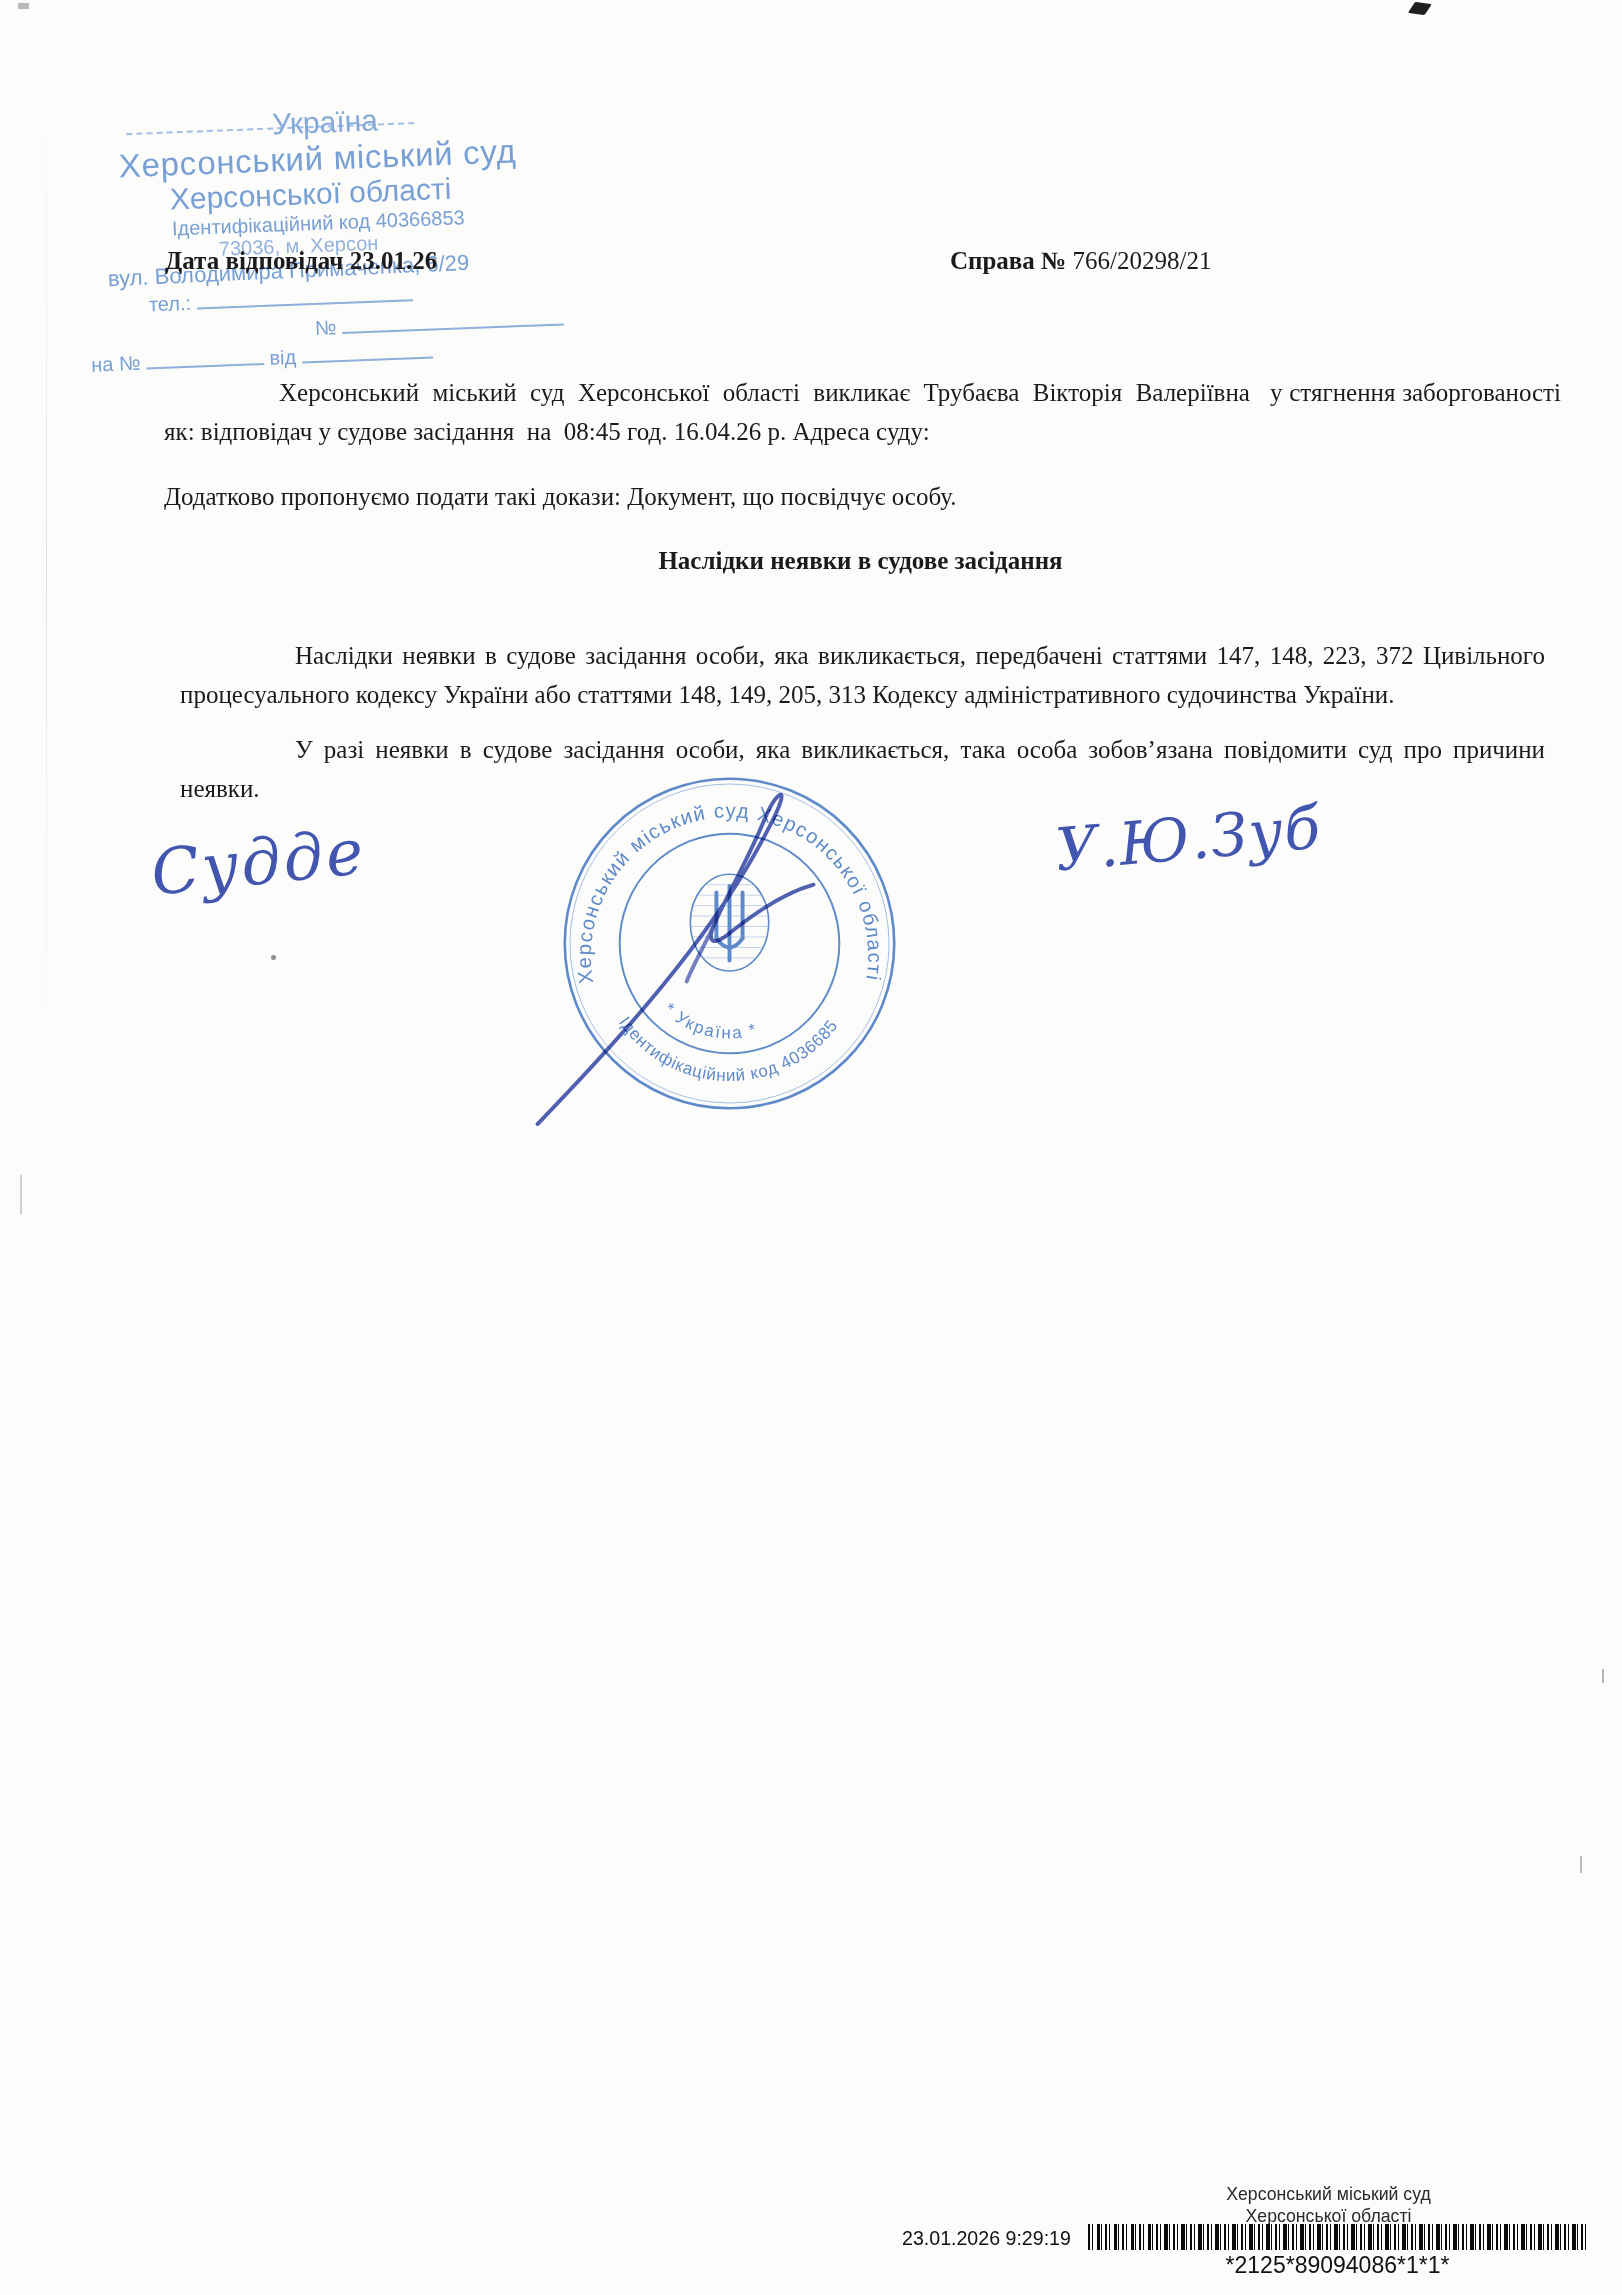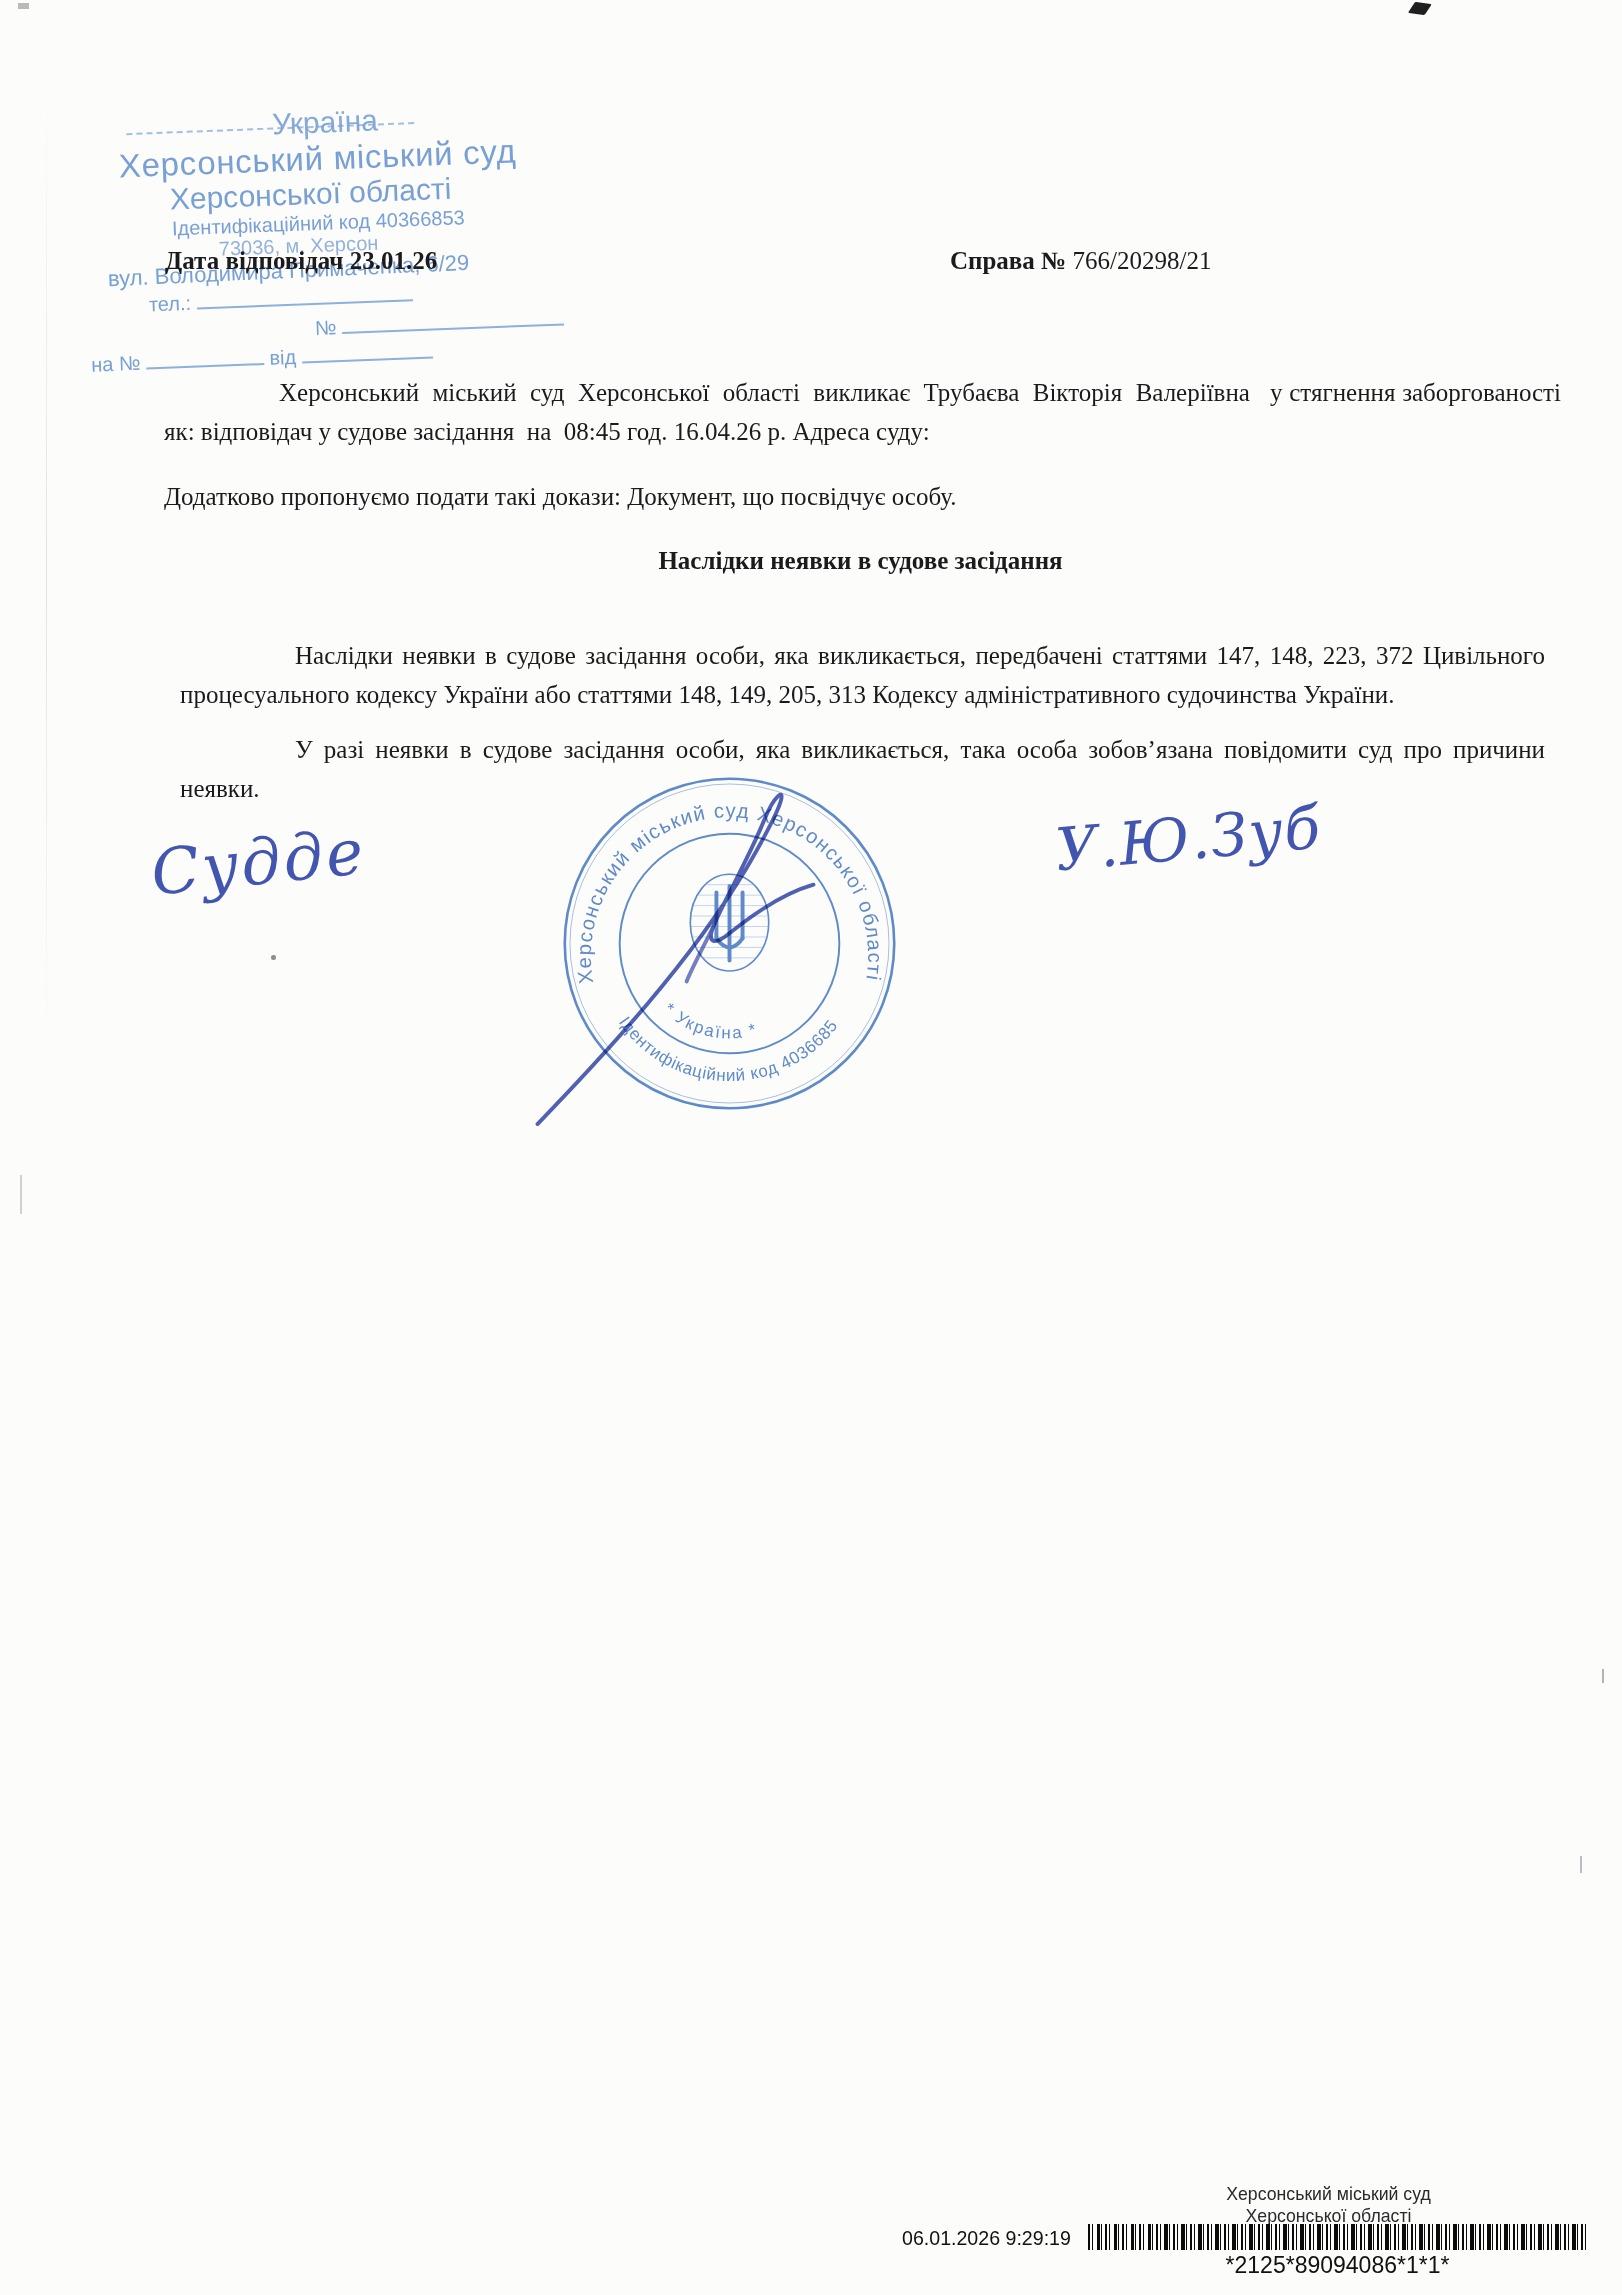--- a/index.html
+++ b/index.html
@@ -197,21 +197,21 @@
     <g fill="none" stroke="#3f51ad" stroke-width="6" stroke-linecap="round" opacity="0.9">
       <path d="M 62 590 C 170 478, 296 342, 382 198 C 404 160, 428 118, 434 96 C 440 76, 424 88, 410 122 C 384 186, 344 254, 330 290 C 322 312, 332 318, 356 298 C 398 264, 442 236, 484 224"></path>
       <path d="M 330 290 C 310 330, 296 356, 290 372" opacity="0.8"></path>
     </g>
   </svg>
 
   <div class="footer-court">
     <div>Херсонський міський суд</div>
     <div>Херсонської області</div>
   </div>
-  <div class="footer-ts">06.01.2026 9:29:19</div>
+  <div class="footer-ts">23.01.2026 9:29:19</div>
   <div class="barcode"></div>
   <div class="barcode-text">*2125*89094086*1*1*</div>
 
   <div class="artifact a-tr"></div>
   <div class="artifact a-tl"></div>
   <div class="artifact a-edge"></div>
   <div class="artifact a-r1"></div>
   <div class="artifact a-r2"></div>
   <div class="artifact a-dot"></div>
   <div class="artifact a-l1"></div>

